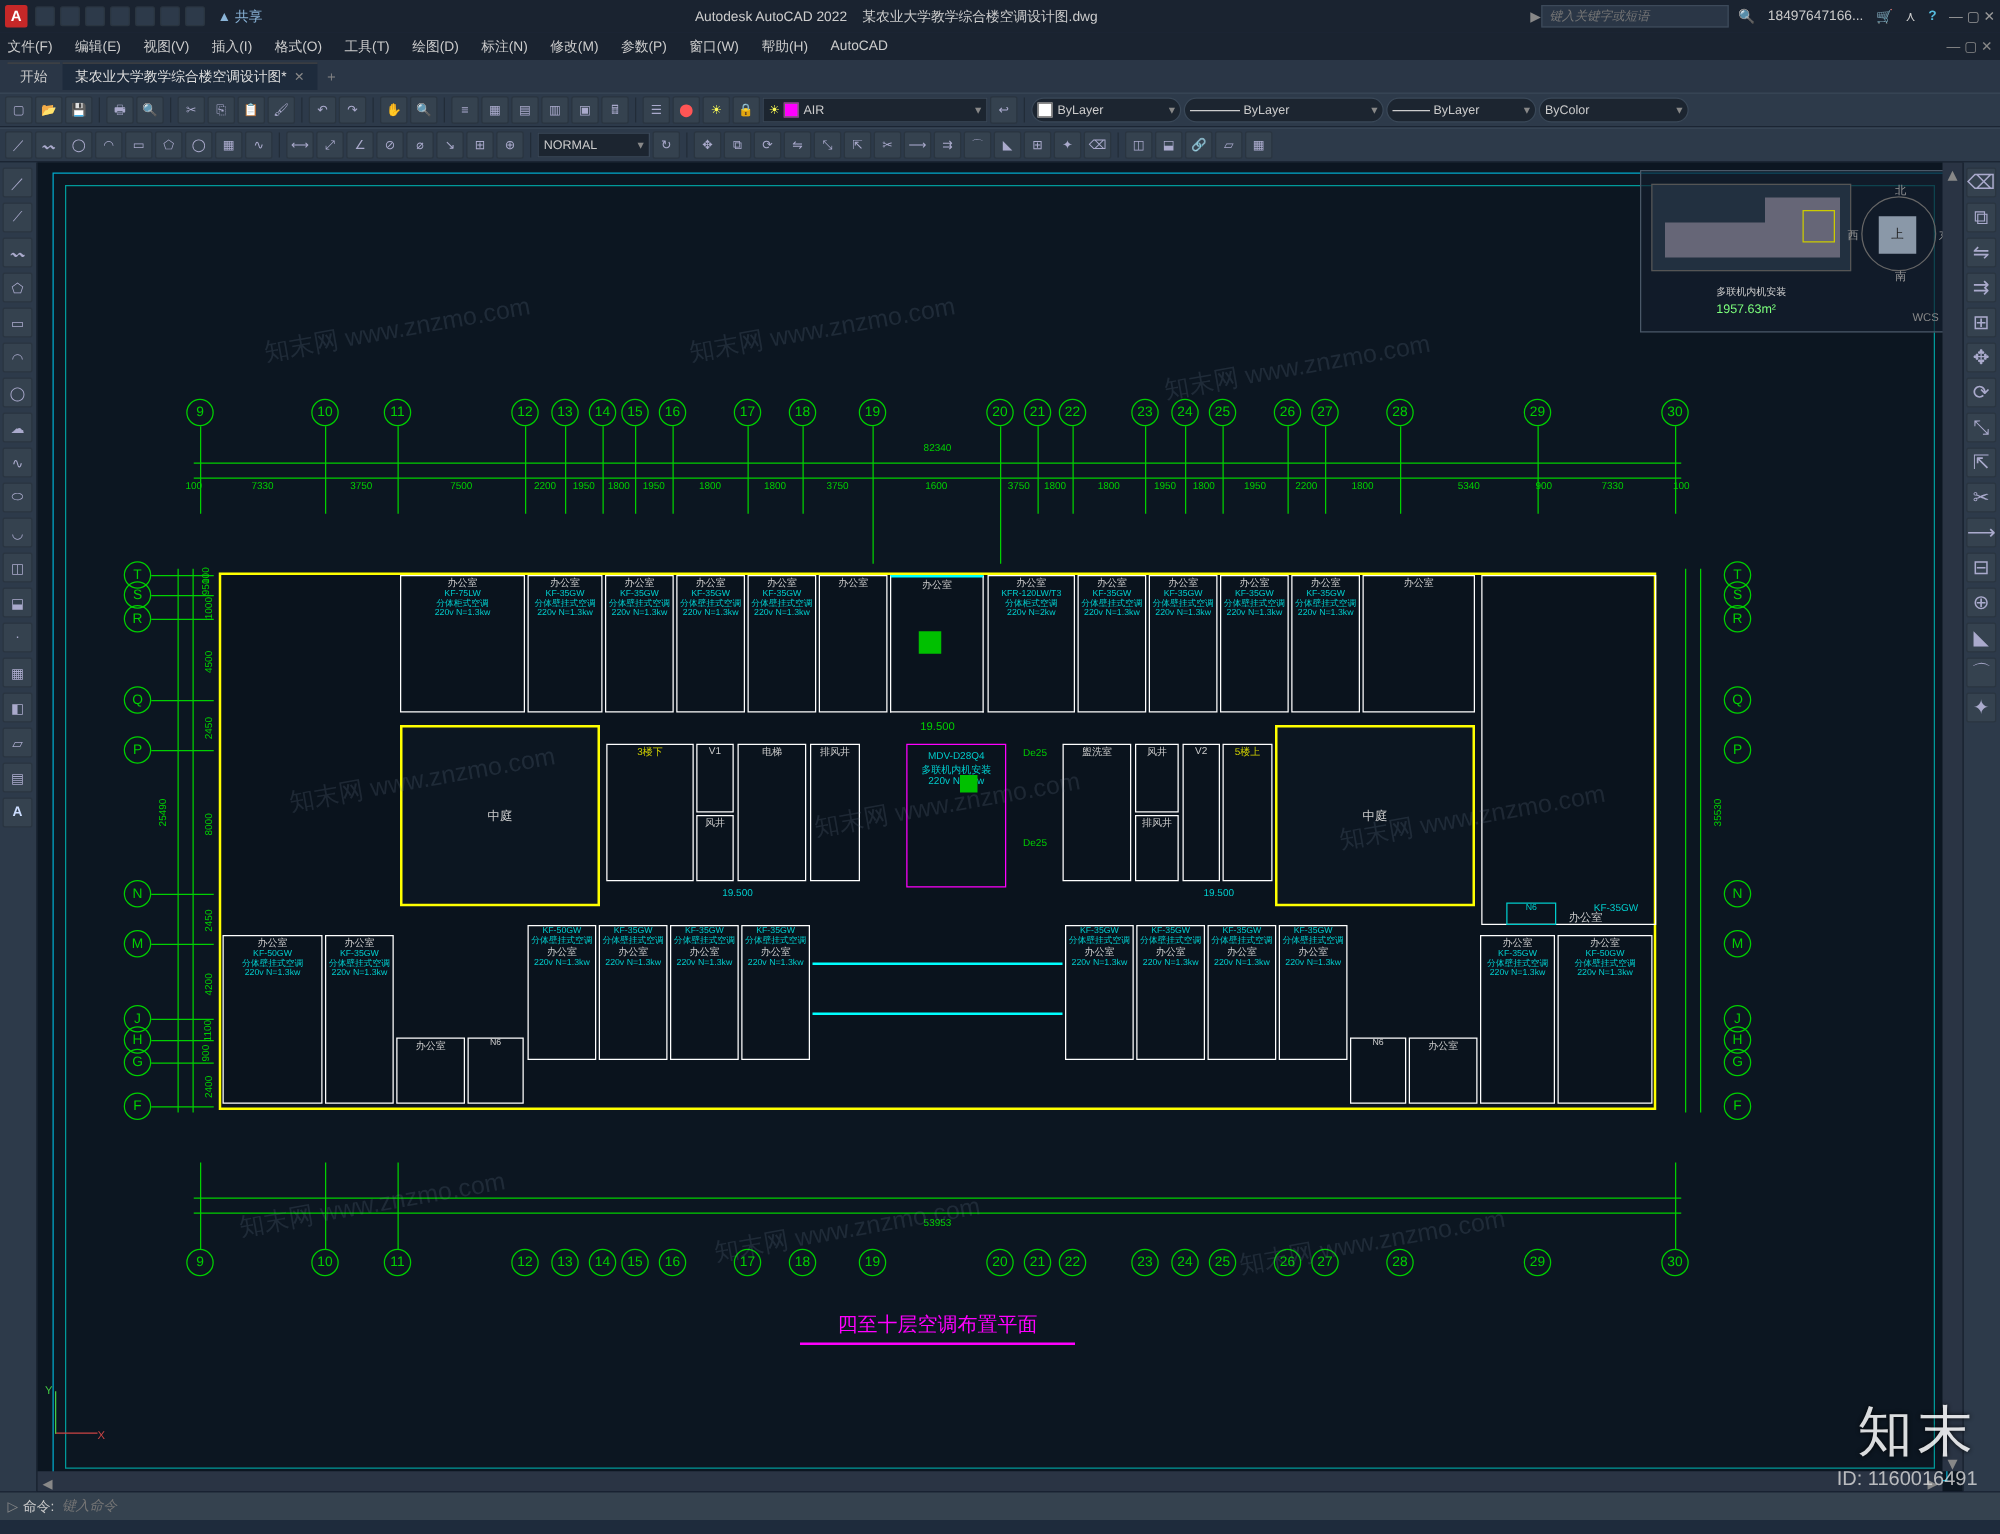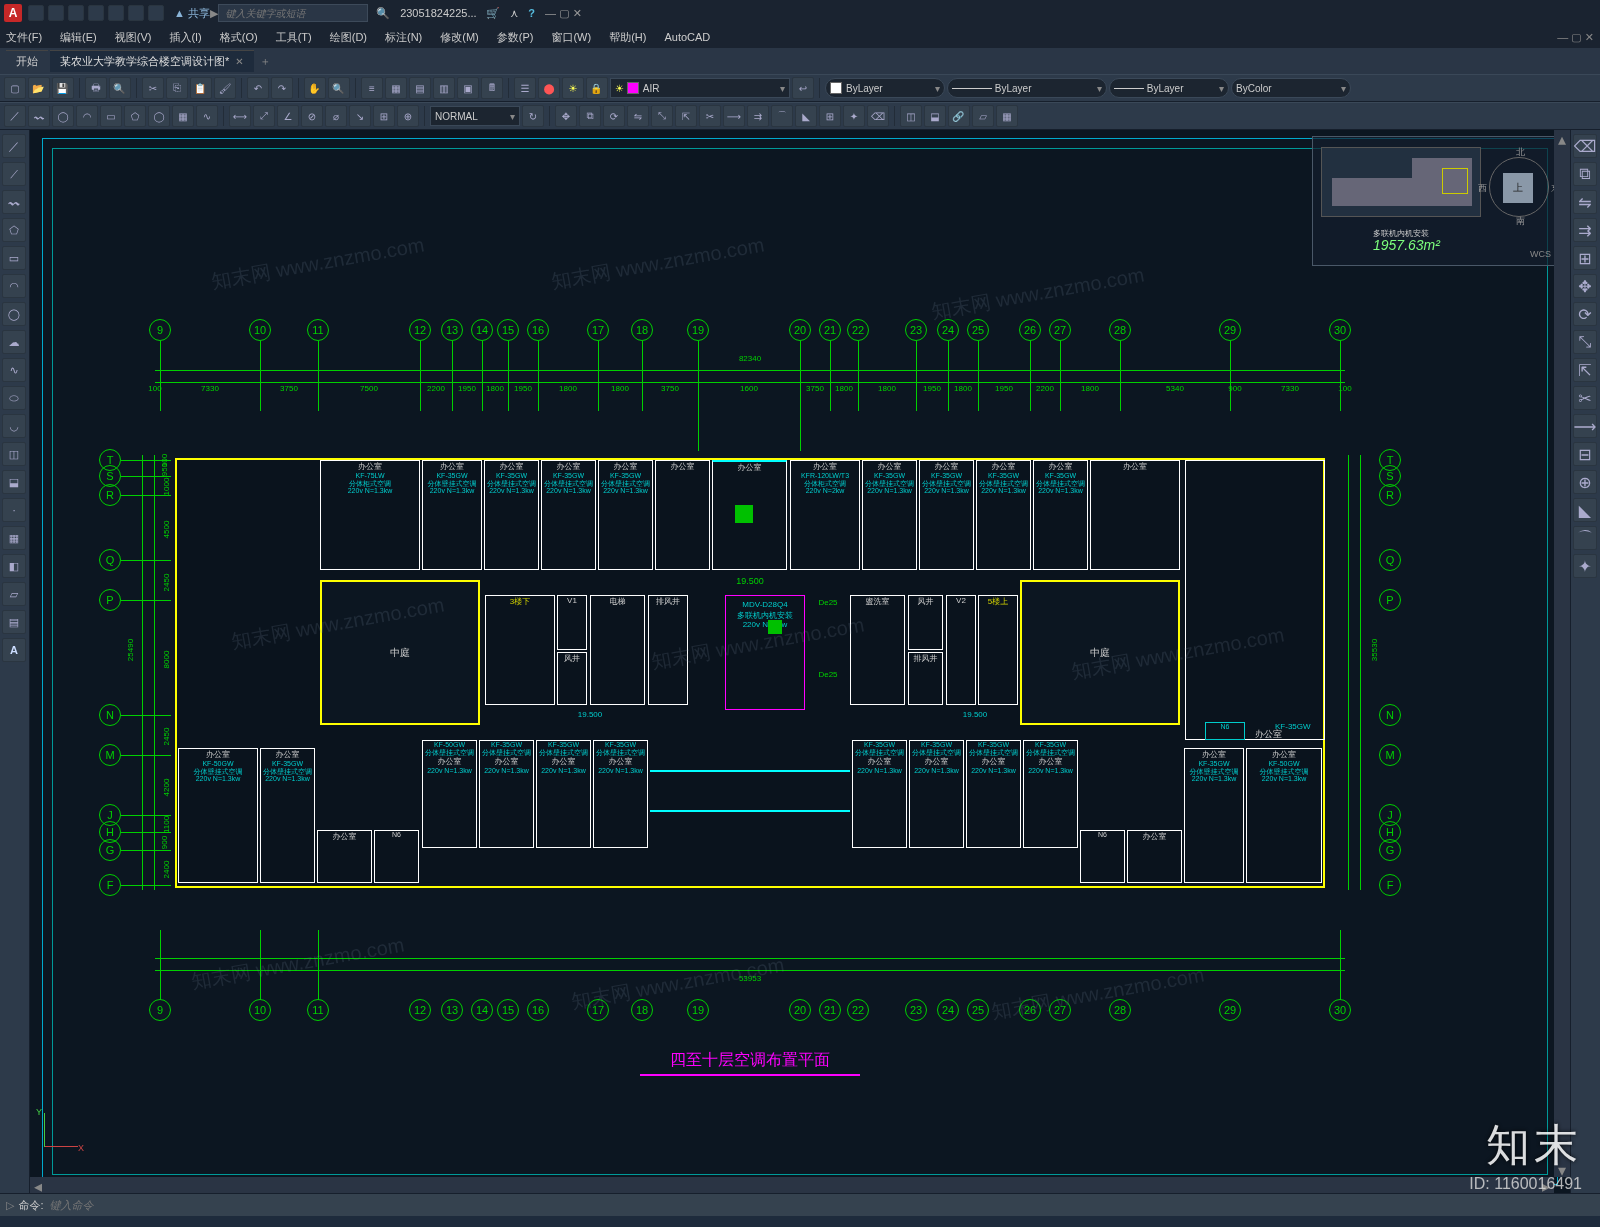--- a/index.html
+++ b/index.html
@@ -59,21 +59,21 @@
   .room .rl { color:#ccc; font-size:8px; text-align:center; }
   .room .rd { color:#00cccc; font-size:7px; text-align:center; line-height:1.1; }
   .ac-unit { position:absolute; border:1px solid #00cccc; color:#00cccc; font-size:7px; text-align:center; }
   .magenta { position:absolute; border:1px solid #ff00ff; }
   .title-plate { position:absolute; color:#ff00ff; font-size:16px; text-align:center; border-bottom:2px solid #ff00ff; padding-bottom:3px; }
   
   
   .navcube { position:absolute; top:6px; right:8px; width:250px; height:130px; border:1px solid #4a5868; background:rgba(20,30,45,0.7); }
   .navcube .thumb { position:absolute; left:8px; top:10px; width:160px; height:70px; border:1px solid #555; background:#223040; }
   .navcube .thumb .mini { position:absolute; background:#667; }
-  .navcube .area { position:absolute; left:60px; bottom:12px; color:#7cff7c; font-size:14px;font-style:italic; }
+  .navcube .area { position:absolute; left:60px; bottom:12px; color:#7cff7c; font-size:10px; }
   .navcube .wcs { position:absolute; right:10px; bottom:6px; color:#888; font-size:9px; }
   .navcube .compass { position:absolute; right:12px; top:20px; width:60px; height:60px; border:1px solid #666; border-radius:50%; }
   .navcube .compass span { position:absolute; color:#999; font-size:9px; }
   .navcube .cube { position:absolute; right:28px; top:36px; width:30px; height:30px; background:#8a98a8; color:#222; font-size:10px; text-align:center; line-height:30px; }
   
   
   .ucs { position:absolute; left:14px; bottom:46px; width:40px; height:40px; }
   .ucs .x { position:absolute; left:0; bottom:0; width:34px; height:0; border-top:1px solid #c44; }
   .ucs .y { position:absolute; left:0; bottom:0; width:0; height:34px; border-left:1px solid #4c4; }
   .ucs .lx { position:absolute; left:34px; bottom:-6px; color:#c44; font-size:9px; }
@@ -100,25 +100,30 @@
   <div class="qat">
     <span class="tbtn"></span>
     <span class="tbtn"></span>
     <span class="tbtn"></span>
     <span class="tbtn"></span>
     <span class="tbtn"></span>
     <span class="tbtn"></span>
     <span class="tbtn"></span>
   </div>
   <span class="share">▲ 共享</span>
+  <div class="title-text">
+    <span>Autodesk AutoCAD 2022</span>
+    &nbsp;&nbsp;
+    <span>某农业大学教学综合楼空调设计图.dwg</span>
+  </div>
   <span style="color:#888">▶</span>
   <input class="search" placeholder="键入关键字或短语" style="">
   <div class="right">
     <span style="color:#9bc">🔍</span>
-    <span style="color:#ccc">23051824225...</span>
+    <span style="color:#ccc">18497647166...</span>
     <span style="color:#ccc">🛒</span>
     <span style="color:#ccc">⋏</span>
     <span style="color:#5bd;font-weight:bold">?</span>
     <div class="win-controls">
       <span>—</span>
       <span>▢</span>
       <span>✕</span>
     </div>
   </div>
 </div>

